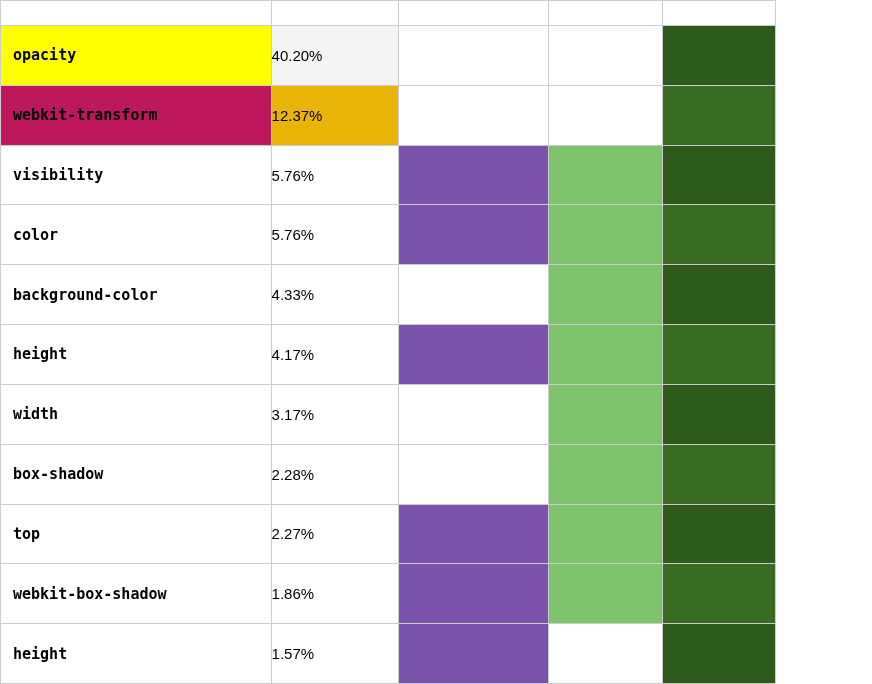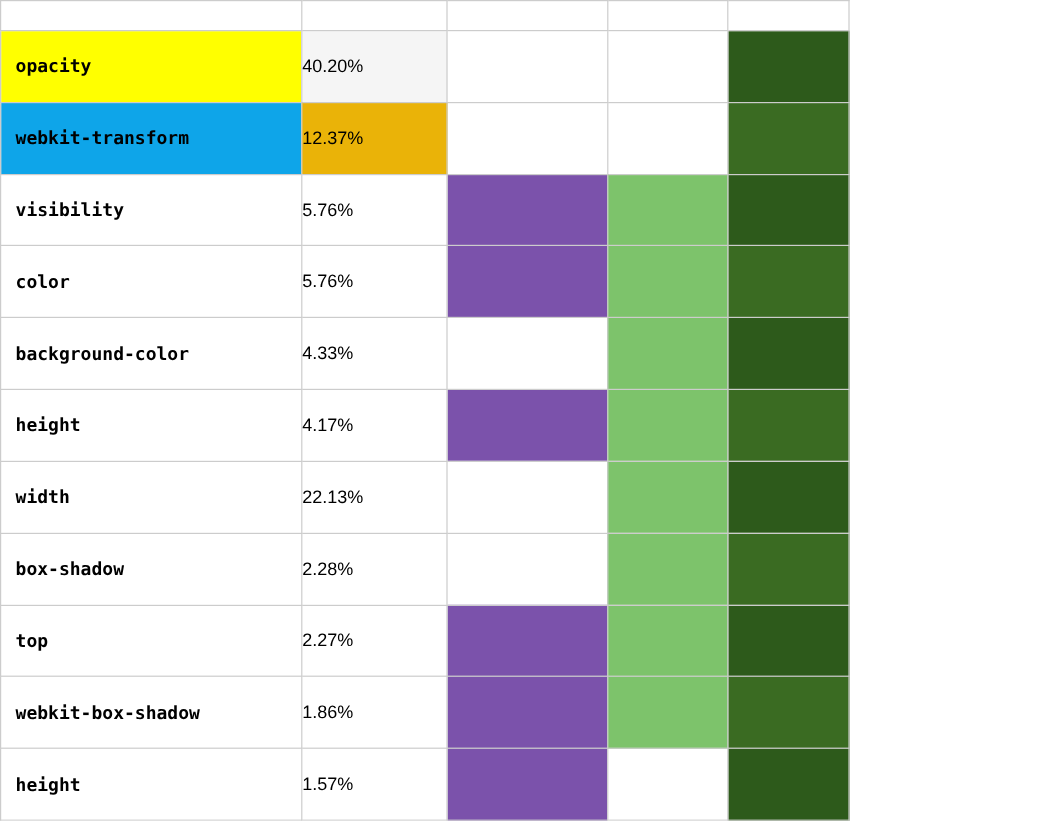--- a/index.html
+++ b/index.html
@@ -4,21 +4,21 @@
   <style>
     * { box-sizing: border-box; margin: 0; padding: 0; }
     body {
       font-family: monospace;
       font-size: 15px;
       background: #fff;
       padding: 0;
     }
     table {
       border-collapse: collapse;
-      width: 708px;
+      width: 776px;
       min-height: 684px;
     }
     th, td {
       border: 1px solid #ccc;
       padding: 0;
       vertical-align: middle;
     }
     th {
       font-family: Arial, sans-serif;
       font-size: 16px;
@@ -70,21 +70,21 @@
   </thead>
   <tbody id="table-body">
   <tr>
         <td class="prop-name" style="background-color: rgb(255, 255, 0);">opacity</td>
         <td class="percent" style="background-color: rgb(245, 245, 245);">40.20%</td>
         <td class="cell-filled col-layout"></td>
         <td class="cell-filled col-paint"></td>
         <td class="cell-filled col-composite" style="background-color: rgb(45, 90, 27);"></td>
       </tr>
       <tr>
-        <td class="prop-name" style="background-color: #0ea5e9;">webkit-transform</td>
+        <td class="prop-name" style="background-color: #be185d;">webkit-transform</td>
         <td class="percent" style="background-color: #eab308;">12.37%</td>
         <td class="cell-filled col-layout"></td>
         <td class="cell-filled col-paint"></td>
         <td class="cell-filled col-composite" style="background-color: rgb(58, 107, 34);"></td>
       </tr>
       <tr>
         <td class="prop-name">visibility</td>
         <td class="percent">5.76%</td>
         <td class="cell-filled col-layout" style="background-color: rgb(123, 82, 171);"></td>
         <td class="cell-filled col-paint" style="background-color: rgb(125, 195, 107);"></td>
@@ -106,21 +106,21 @@
       </tr>
       <tr>
         <td class="prop-name">height</td>
         <td class="percent">4.17%</td>
         <td class="cell-filled col-layout" style="background-color: rgb(123, 82, 171);"></td>
         <td class="cell-filled col-paint" style="background-color: rgb(125, 195, 107);"></td>
         <td class="cell-filled col-composite" style="background-color: rgb(58, 107, 34);"></td>
       </tr>
       <tr>
         <td class="prop-name">width</td>
-        <td class="percent">22.13%</td>
+        <td class="percent">3.17%</td>
         <td class="cell-filled col-layout"></td>
         <td class="cell-filled col-paint" style="background-color: rgb(125, 195, 107);"></td>
         <td class="cell-filled col-composite" style="background-color: rgb(45, 90, 27);"></td>
       </tr>
       <tr>
         <td class="prop-name">box-shadow</td>
         <td class="percent">2.28%</td>
         <td class="cell-filled col-layout"></td>
         <td class="cell-filled col-paint" style="background-color: rgb(125, 195, 107);"></td>
         <td class="cell-filled col-composite" style="background-color: rgb(58, 107, 34);"></td>

